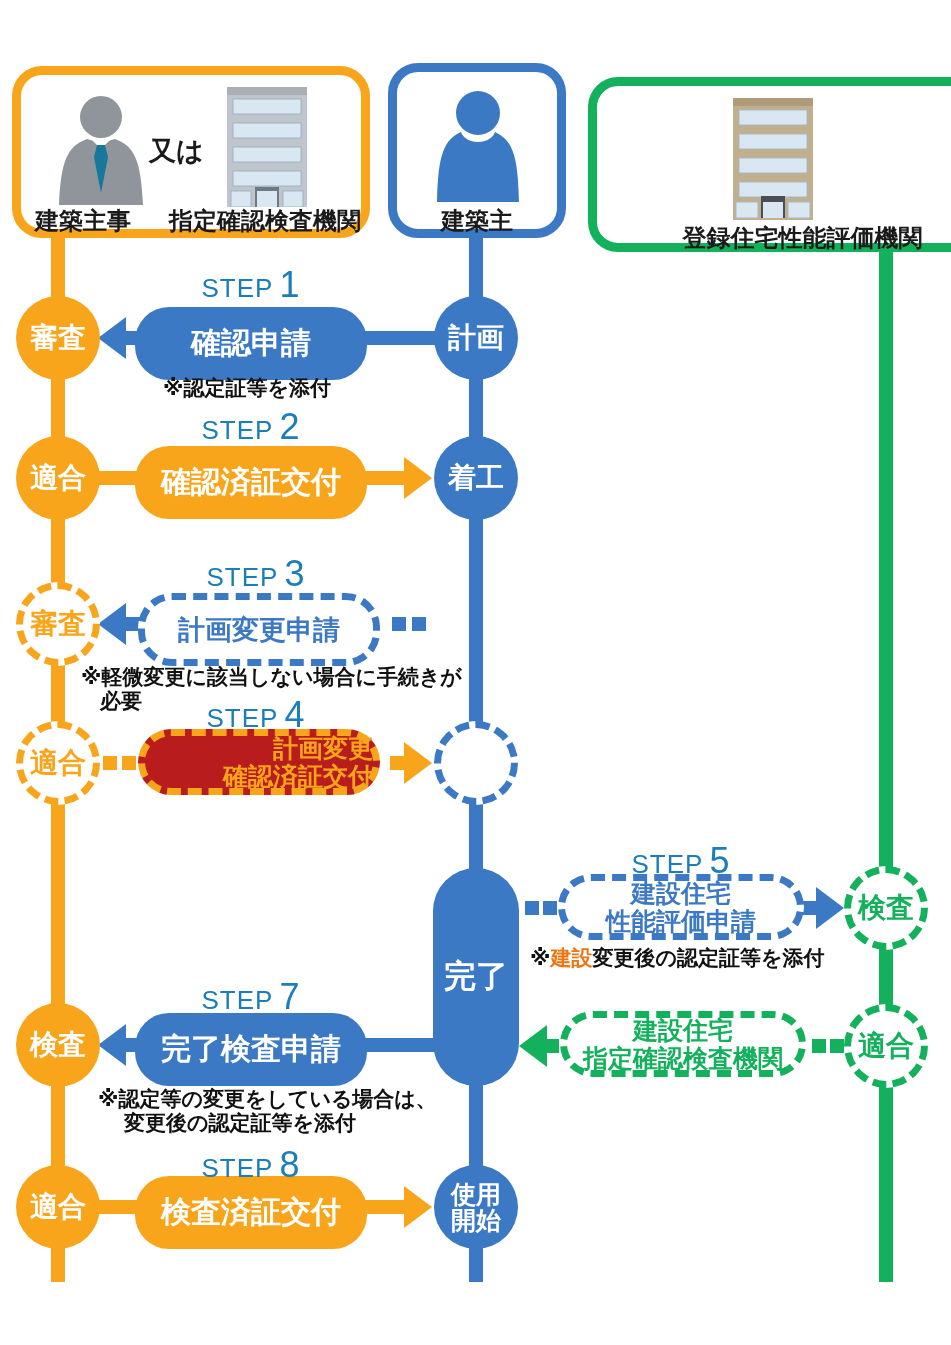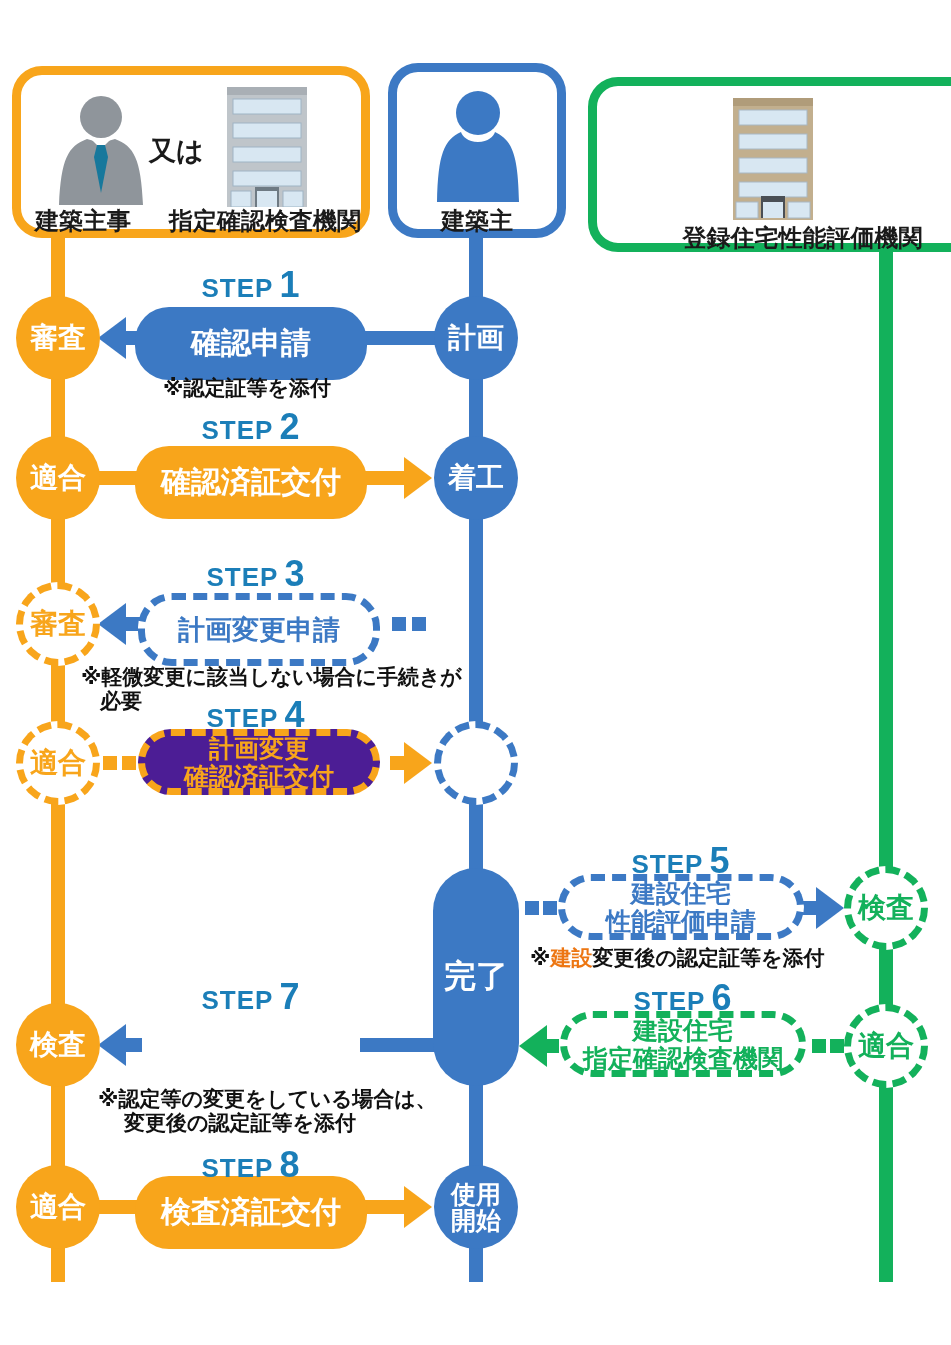--- a/index.html
+++ b/index.html
@@ -31,32 +31,32 @@
   .circle.dash-blue   { background:#fff; border:7px dashed #3C79C4; color:#3C79C4; }
   .circle.dash-green  { background:#fff; border:7px dashed #13B15B; color:#13B15B; }
 
   
   .pill { position:absolute; height:73px; border-radius:34px;
           display:flex; align-items:center; justify-content:center;
           font-weight:bold; font-size:30px; z-index:3; text-align:center; }
   .pill.fill-blue   { background:#3C79C4; color:#fff; }
   .pill.fill-orange { background:#F8A51B; color:#fff; }
   .pill.dash-blue   { background:#fff; border:7px dashed #3C79C4; color:#3C79C4; font-size:27px; }
-  .pill.dash-orange { background:#4c1d95; border:7px dashed #F8A51B; color:#F8A51B; font-size:25px; }
+  .pill.dash-orange { background:#b91c1c; border:7px dashed #F8A51B; color:#F8A51B; font-size:25px;align-items:flex-end; }
   .pill.dash-green  { background:#fff; border:7px dashed #13B15B; color:#13B15B; font-size:25px; }
   .pill.two { flex-direction:column; line-height:1.12; font-size:25px; height:66px; }
 
   
   .capsule { position:absolute; left:433px; top:868px; width:86px; height:218px;
              background:#3C79C4; border-radius:44px; z-index:3;
              display:flex; align-items:center; justify-content:center;
              color:#fff; font-weight:bold; font-size:32px; }
 
   
-  .steplabel { position:absolute; z-index:4; color:#1B7EB8; font-weight:bold;
+  .steplabel { position:absolute; z-index:4; color:#1B7EB8; font-weight:normal;
                font-size:26px; text-align:center; letter-spacing:1px; }
   .steplabel .num { font-size:36px; margin-left:6px; }
 
   
   .note { position:absolute; z-index:4; font-weight:bold; font-size:21px; color:#111; white-space:nowrap; }
   .note .hl { color:#ED7612; }
 
   
   .conn { position:absolute; height:14px; z-index:2; }
   .conn.blue { background:#3C79C4; } .conn.orange { background:#F8A51B; } .conn.green { background:#13B15B; }
@@ -196,39 +196,37 @@
   <div class="tri right blue" style="left:816px; top:887px;"></div>
   <div class="pill dash-blue two" style="left:558px; top:874px; width:246px;">
     <span>建設住宅</span>
     <span>性能評価申請</span>
   </div>
   <div class="circle dash-green" style="left:844px; top:866px;">検査</div>
   <div class="note" style="left:530px; top:944px;">
     <span>※</span><span class="hl">建設</span><span>変更後の認定証等を添付</span>
   </div>
 
-  <div class="steplabel" style="left:560px; top:977px; width:246px;">
-    <span>STEP</span><span class="num">6</span>
-  </div>
   <div class="tri left green" style="left:519px; top:1025px;"></div>
   <div class="conn green" style="left:545px; top:1039px; width:14px;"></div>
   <div class="sq green" style="left:812px; top:1039px;"></div>
   <div class="sq green" style="left:830px; top:1039px;"></div>
   <div class="pill dash-green two" style="left:560px; top:1011px; width:246px;">
     <span>建設住宅</span>
     <span>指定確認検査機関</span>
   </div>
   <div class="circle dash-green" style="left:844px; top:1004px;">適合</div>
 
   <div class="steplabel" style="left:135px; top:976px; width:232px;">
     <span>STEP</span><span class="num">7</span>
   </div>
   <div class="conn blue" style="left:360px; top:1038px; width:78px;"></div>
   <div class="conn blue" style="left:124px; top:1038px; width:18px;"></div>
   <div class="tri left blue" style="left:98px; top:1024px;"></div>
+  <div class="pill fill-blue" style="left:135px; top:1013px; width:232px;">完了検査申請</div>
   <div class="circle fill-orange" style="left:16px; top:1003px;">検査</div>
   <div class="note" style="left:98px; top:1085px;">※認定等の変更をしている場合は、</div>
   <div class="note" style="left:124px; top:1109px;">変更後の認定証等を添付</div>
 
   <div class="steplabel" style="left:135px; top:1144px; width:232px;">
     <span>STEP</span><span class="num">8</span>
   </div>
   <div class="conn orange" style="left:96px; top:1200px; width:44px;"></div>
   <div class="conn orange" style="left:360px; top:1200px; width:46px;"></div>
   <div class="tri right orange" style="left:404px; top:1186px;"></div>

